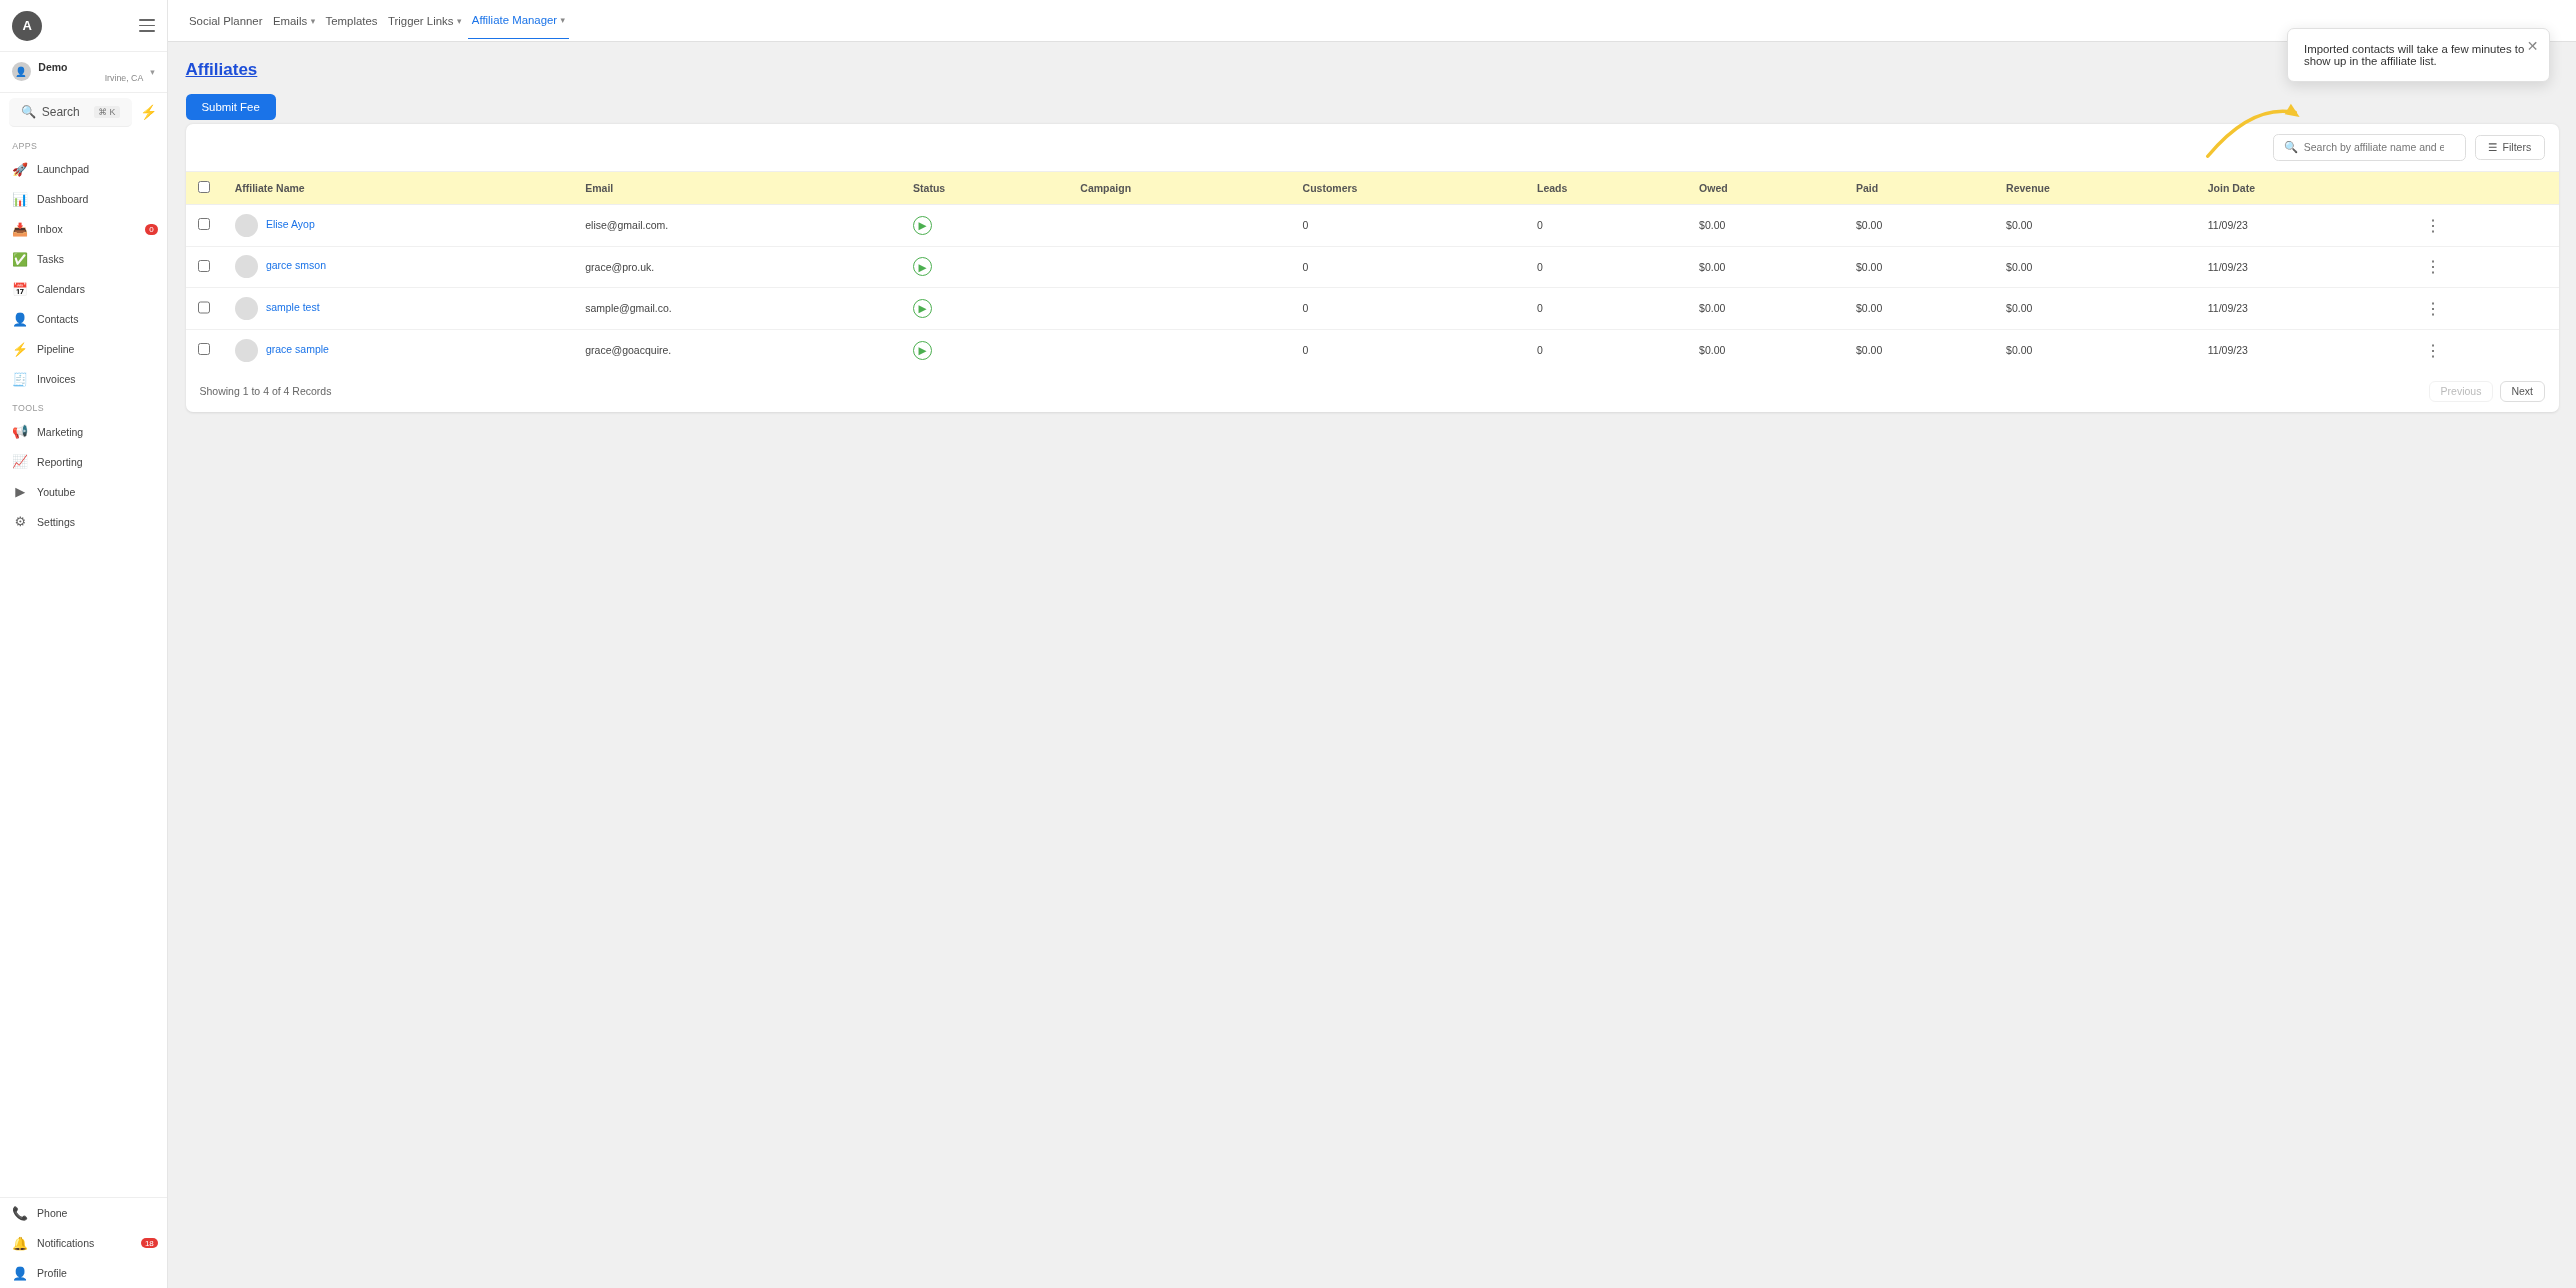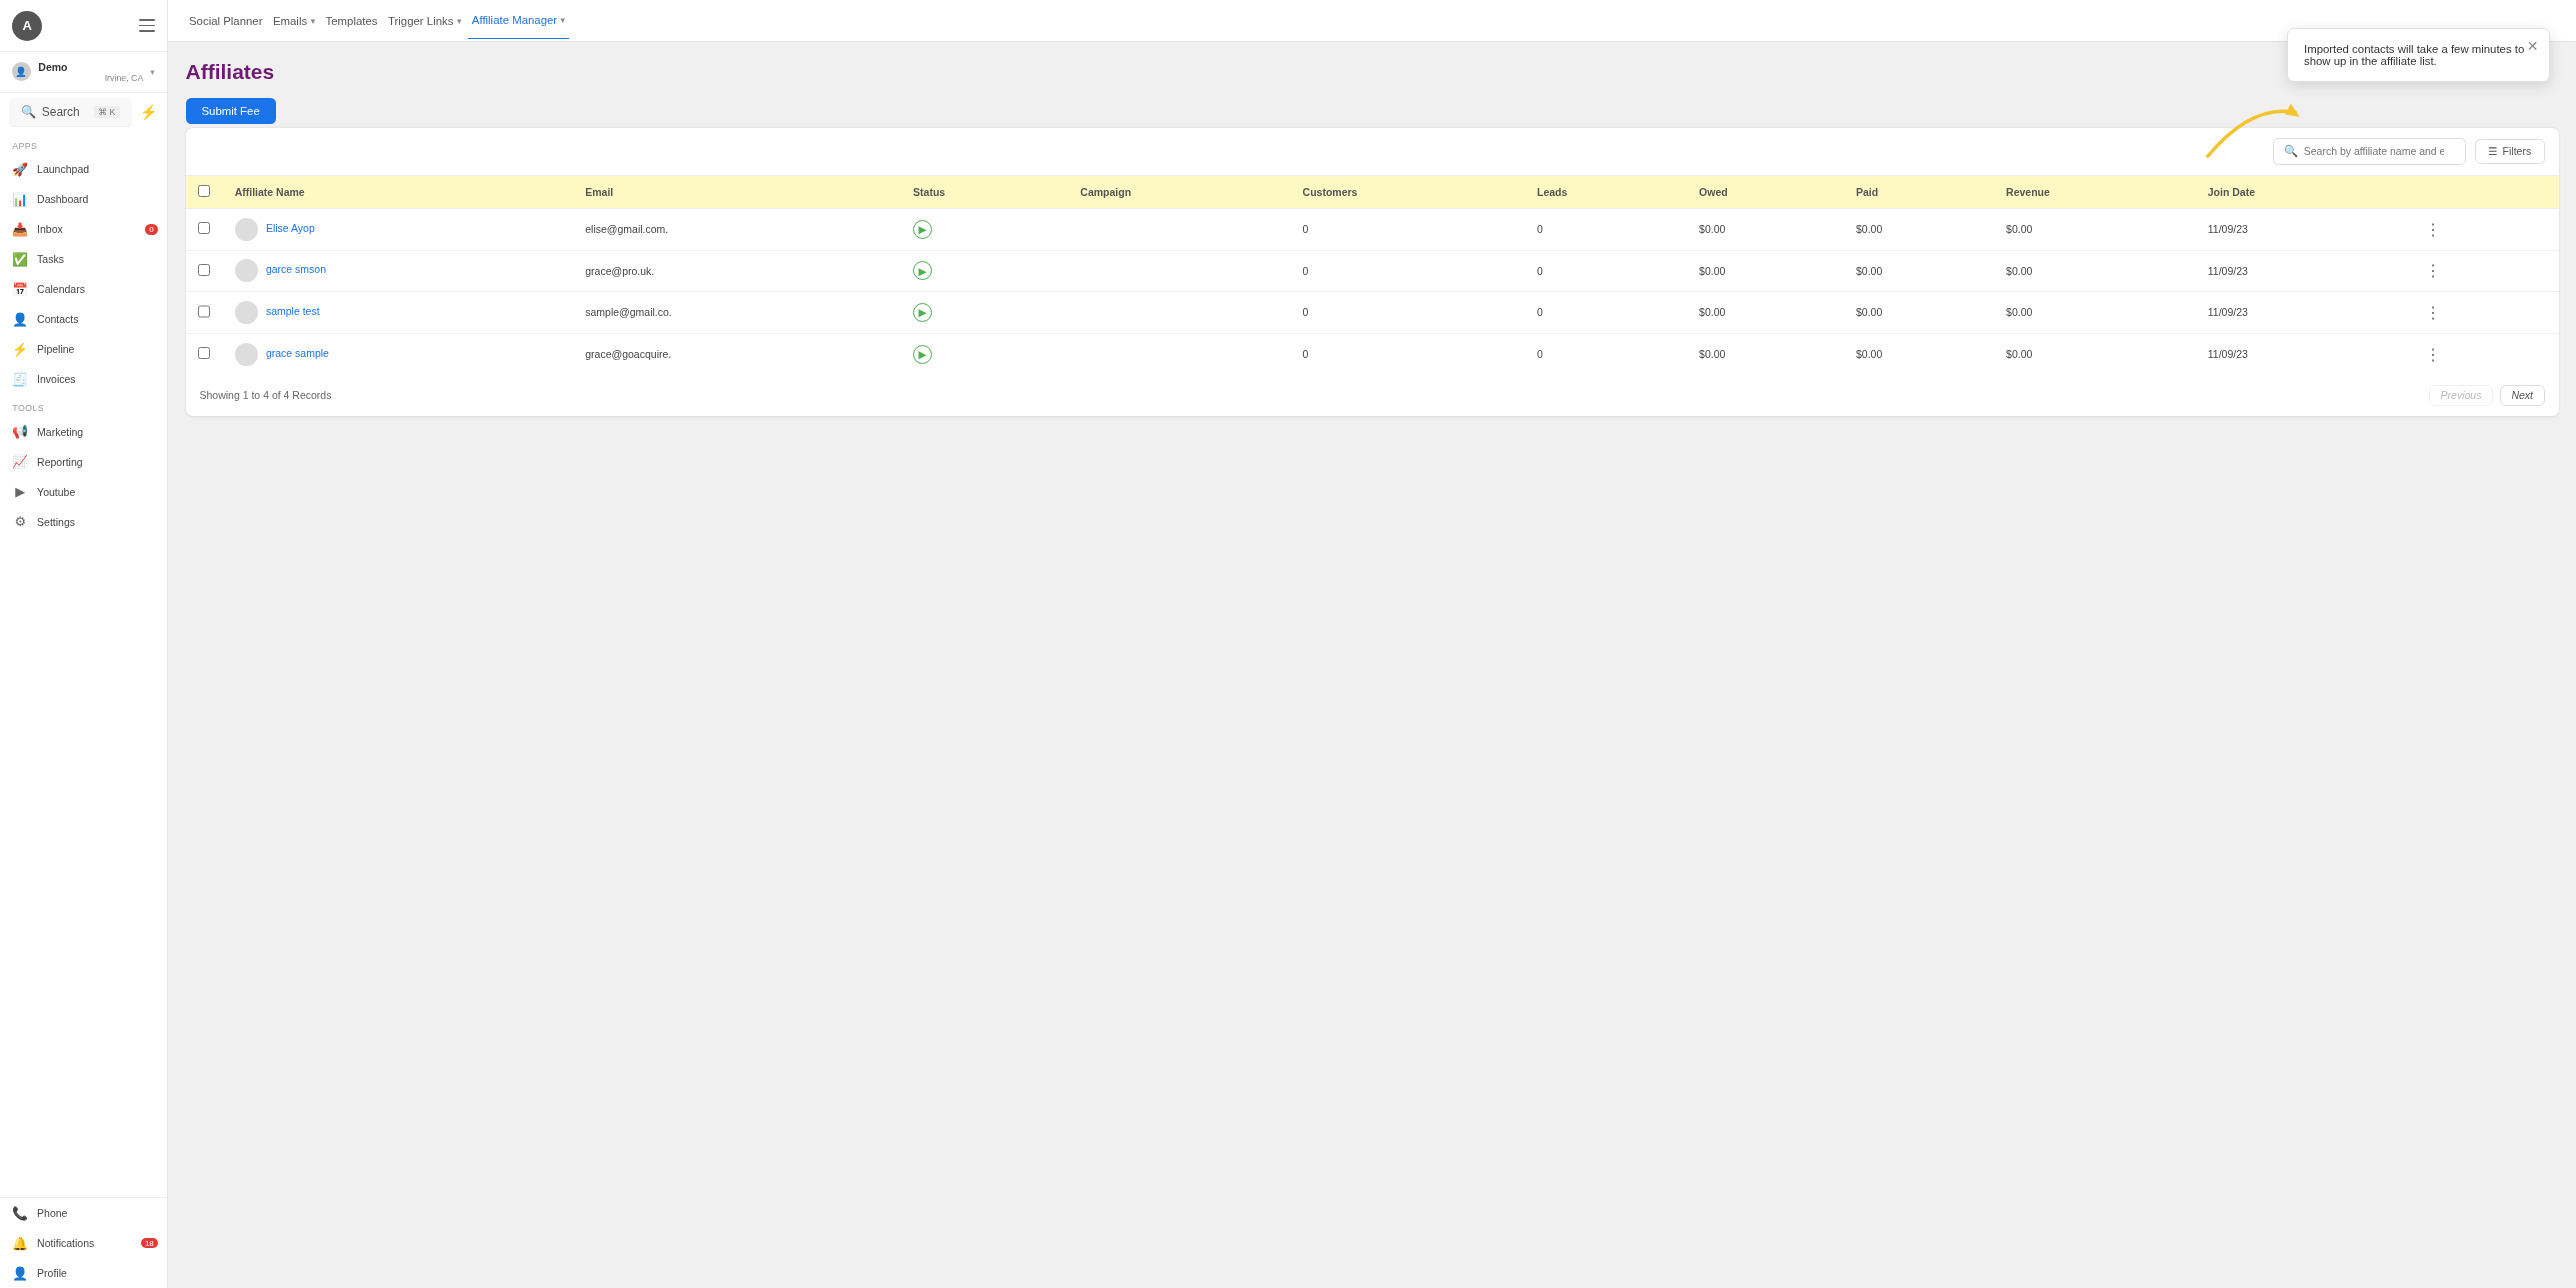--- a/index.html
+++ b/index.html
@@ -78,21 +78,21 @@
       gap: 17.5px;
       flex-shrink: 0;
     }
     .topnav-item { font-size: 11.4px; color: #555; cursor: pointer; padding: 12.3px 3.5px; white-space: nowrap; display: flex; align-items: center; gap: 3.5px; }
     .topnav-item.active { color: #1a73e8; border-bottom: 1.8px solid #1a73e8; font-weight: 500; }
     .topnav-item .arrow { font-size: 8.8px; color: #888; }
 
     
     .content { flex: 1; background: #f0f0f0; padding: 17.5px; overflow: auto; position: relative; }
 
-    .page-title { font-size: 21px; font-weight: 600; color: #701a75; margin-bottom: 14px; }
+    .page-title { font-size: 17px; font-weight: 600; color: #1d4ed8; margin-bottom: 14px; text-decoration: underline; }
 
     .toolbar { display: flex; justify-content: flex-start; margin-bottom: 4px; }
     .submit-fee-btn {
       background: #1a73e8; color: #fff; border: none; border-radius: 5.3px;
       padding: 7px 16px; font-size: 11.4px; cursor: pointer; font-weight: 500;
     }
 
     
     .table-container {
       background: #fff; border-radius: 7px; overflow: hidden;
@@ -134,21 +134,21 @@
       color: #4caf50; font-size: 10.5px;
     }
     .more-btn { background: none; border: none; cursor: pointer; color: #666; font-size: 16px; padding: 1.8px 5.3px; }
     .table-footer {
       display: flex; align-items: center; justify-content: space-between;
       padding: 10.5px 14px; font-size: 10.5px; color: #666;
     }
     .pagination { display: flex; gap: 7px; }
     .page-btn {
       border: 0.9px solid #ddd; background: #fff; border-radius: 6px;
-      padding: 3.5px 10.5px; cursor: pointer; font-size: 10.5px; color: #555; font-style: italic;
+      padding: 3.5px 10.5px; cursor: pointer; font-size: 10.5px; color: #555;
     }
     .page-btn:disabled { opacity: 0.4; cursor: default; }
 
     
     .notification-box {
       position: fixed;
       top: 28px; right: 26px;
       width: 263px;
       background: #fff;
       border: 0.9px solid #e0e0e0;

